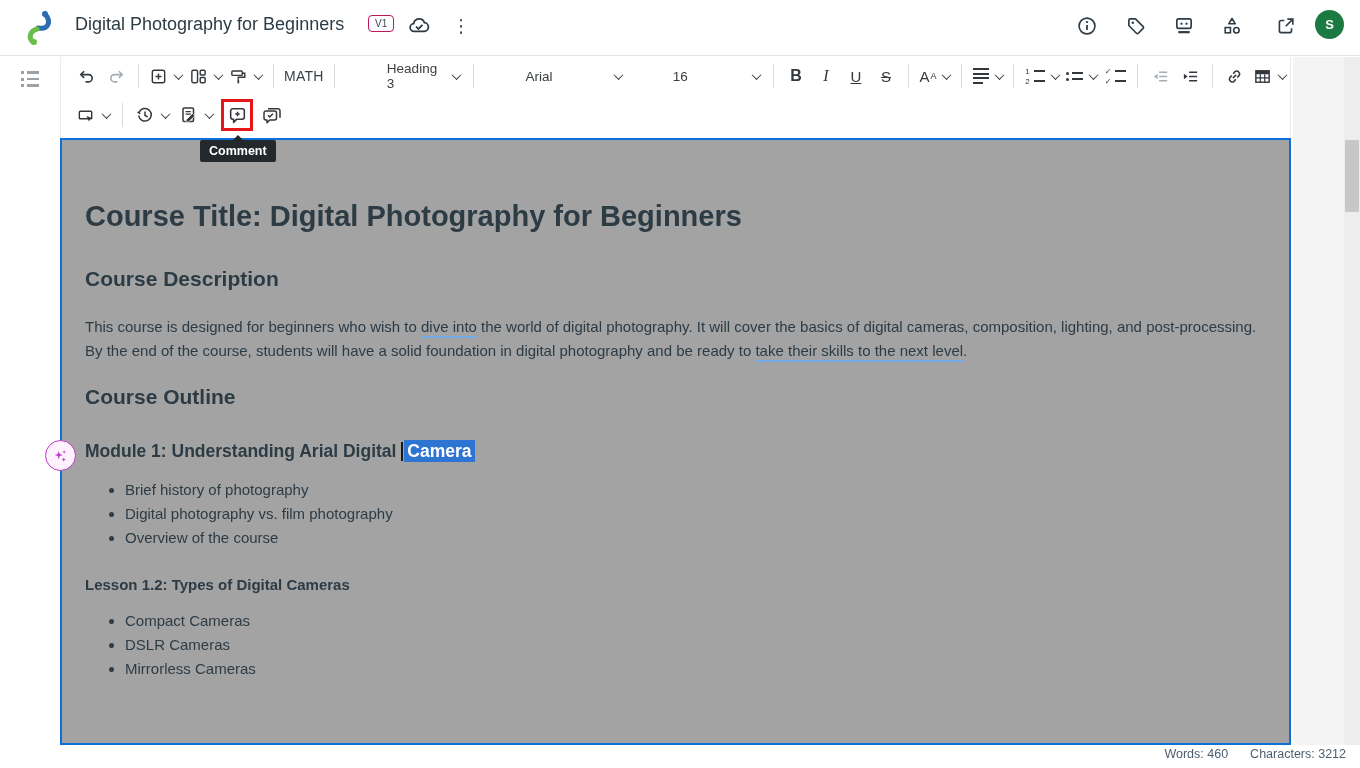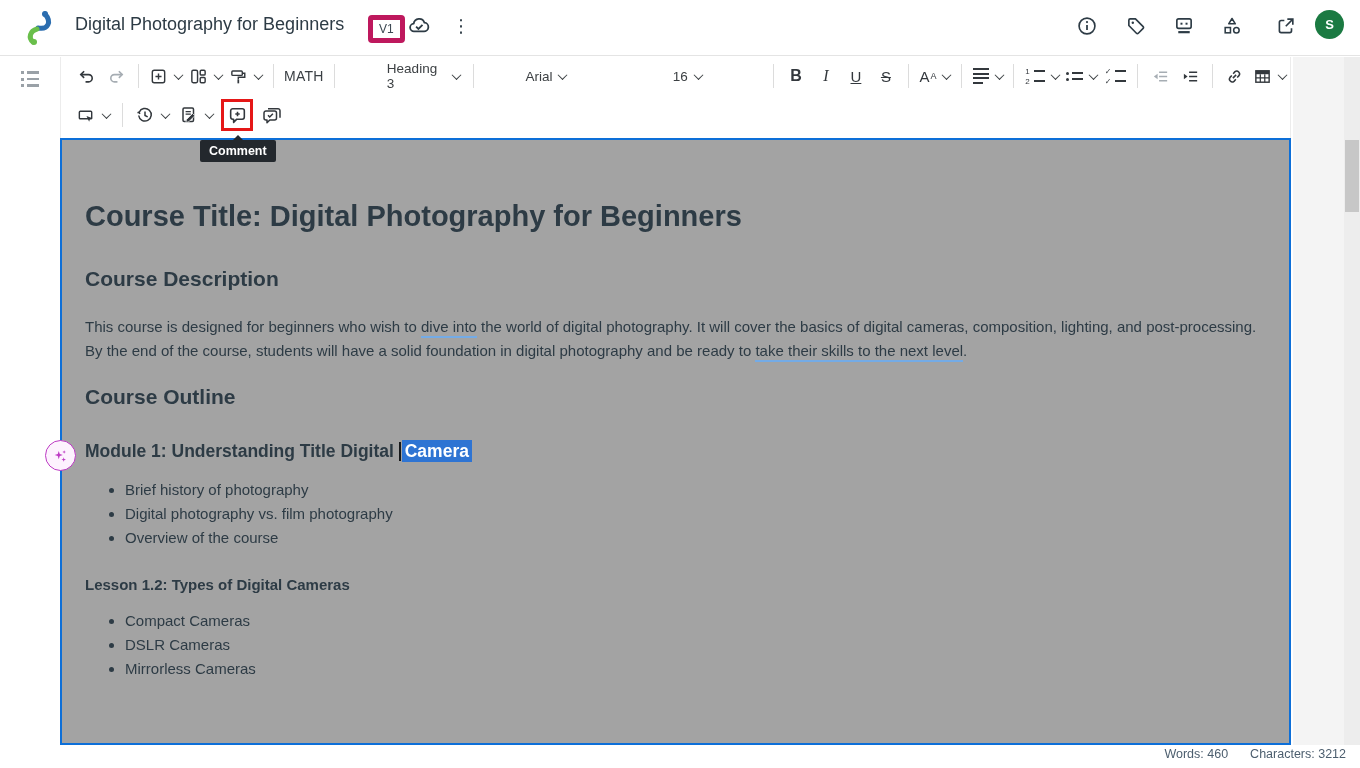--- a/index.html
+++ b/index.html
@@ -5,43 +5,43 @@
   * { margin:0; padding:0; box-sizing:border-box; }
   html,body { width:1360px; height:768px; overflow:hidden; background:#fff;
               font-family:"Liberation Sans", sans-serif; }
   #page { position:relative; width:1360px; height:768px; background:#fff; }
 
   
   .header { position:absolute; left:0; top:0; width:1360px; height:56px;
             background:#fff; border-bottom:1px solid #e4e4e4; }
   .logo { position:absolute; left:22px; top:9px; width:34px; height:38px; }
   .doc-title { position:absolute; left:75px; top:14px; font-size:18px; color:#2d3b45; }
-  .v-badge { position:absolute; left:368px; top:15px; font-size:12px; color:#3c4852;
-             border:5px solid #be185d; border-radius:4px; padding:2px 6px; background:#fff; }
+  .v-badge { position:absolute; left:368px; top:15px; font-size:10px; color:#3c4852;
+             border:1px solid #be185d; border-radius:4px; padding:2px 6px; background:#fff; }
   .hd-ic { position:absolute; top:13px; width:26px; height:26px; display:flex;
            align-items:center; justify-content:center; color:#2d3b45; cursor:pointer; }
   .kebab { font-size:18px; color:#2d3b45; letter-spacing:0; }
   .avatar { position:absolute; left:1315px; top:10px; width:29px; height:29px; border-radius:50%;
             background:#1b7a42; color:#fff; font-size:13px; font-weight:bold;
             display:flex; align-items:center; justify-content:center; }
 
   
   .toolbar { position:absolute; left:60px; top:57px; width:1231px; height:105px;
              background:#fff; border-left:1px solid #ececec; border-right:1px solid #ececec; }
   .t-row { display:flex; align-items:center; height:38px; padding-left:10px; }
   .t-row.r2 { height:40px; }
   .tbtn { display:flex; align-items:center; justify-content:center; min-width:26px; height:30px;
           padding:0 3px; margin:0 2px; color:#33383d; cursor:pointer; border-radius:3px;
           background:transparent; border:none; font-family:"Liberation Sans",sans-serif; }
   .tbtn.disabled { color:#a6adb3; }
   .tdiv { width:1px; height:24px; background:#dcdcdc; margin:0 7px; }
   .chev { width:7px; height:7px; border-right:1.7px solid #3c4043; border-bottom:1.7px solid #3c4043;
           transform:rotate(45deg) translate(-1px,-1px); margin-left:7px; flex:0 0 auto; }
   .dd-text { font-size:13.5px; color:#3c4043; }
-  .dd { display:flex; align-items:center; justify-content:flex-start; height:30px;
+  .dd { display:flex; align-items:center; justify-content:space-between; height:30px;
         padding:0 6px; cursor:pointer;margin-left:39px; }
   .glyph-b { font-weight:bold; font-size:16px; }
   .glyph-i { font-style:italic; font-size:16px; font-family:"Liberation Serif",serif; }
   .glyph-u { text-decoration:underline; font-size:15px; }
   .glyph-s { text-decoration:line-through; font-size:15px; }
   .aa-big { font-size:15px; } .aa-small { font-size:9px; margin-left:1px; }
   .math-label { font-size:14px; color:#3a3f44; letter-spacing:.3px; }
 
   .list-ic { display:flex; flex-direction:column; gap:3px; }
   .list-ic .row { display:flex; align-items:center; gap:3px; }
@@ -412,21 +412,21 @@
   <div class="editor">
     <div class="doc">
       <h1>Course Title: Digital Photography for Beginners</h1>
 
       <h2 class="h2-desc">Course Description</h2>
 
       <p><span>This course is designed for beginners who wish to </span><span class="sugg">dive into</span><span> the world of digital photography. It will cover the basics of digital cameras, composition, lighting, and post-processing. By the end of the course, students will have a solid foundation in digital photography and be ready to </span><span class="sugg">take their skills to the next level</span><span>.</span></p>
 
       <h2 class="h2-outline">Course Outline</h2>
 
-      <h3><span>Module 1: Understanding Title Digital </span><span class="caret"></span><span class="sel">Camera</span></h3>
+      <h3><span>Module 1: Understanding Arial Digital </span><span class="caret"></span><span class="sel">Camera</span></h3>
 
       <ul>
         <li>Brief history of photography</li>
         <li>Digital photography vs. film photography</li>
         <li>Overview of the course</li>
       </ul>
 
       <h4 class="h4-l12">Lesson 1.2: Types of Digital Cameras</h4>
       <ul>
         <li>Compact Cameras</li>

